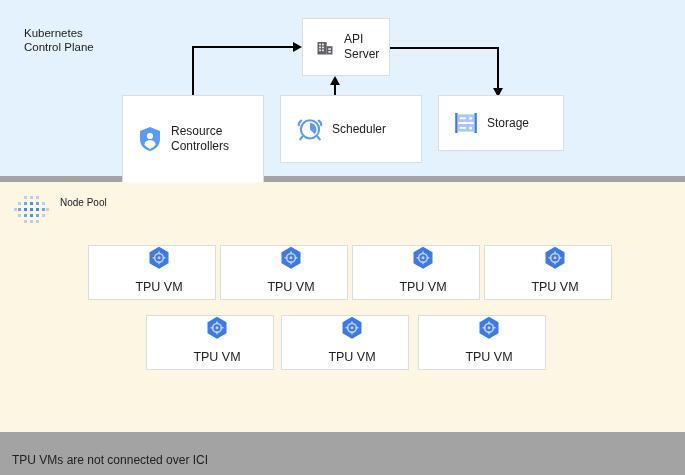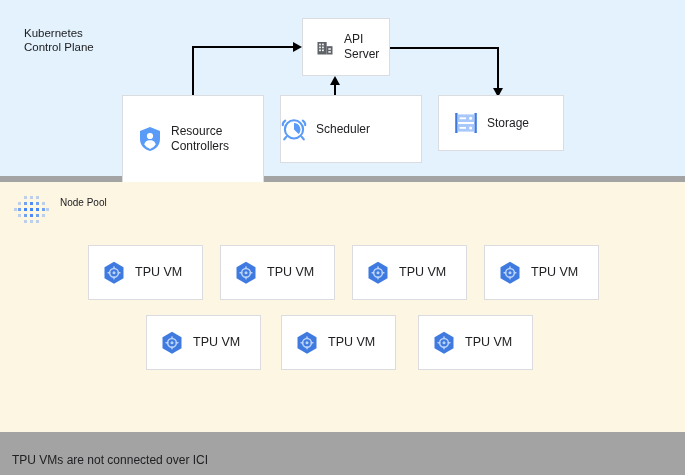--- a/index.html
+++ b/index.html
@@ -90,32 +90,34 @@
   #card-api-server {
     left: 302px; top: 18px; width: 88px; height: 58px;
     padding-left: 12px;
   }
   #card-resource-controllers {
     left: 122px; top: 95px; width: 142px; height: 88px;
     padding-left: 15px;
   }
   #card-scheduler {
     left: 280px; top: 95px; width: 142px; height: 68px;
+    padding-left: 16px;
   }
   #card-storage {
     left: 438px; top: 95px; width: 126px; height: 56px;
     padding-left: 15px;
   }
 
   
   .tpu-card {
-    width: 115px;
+    width: 128px;
     height: 55px;
     padding-left: 14px;
     gap: 10px;
+    flex-direction: column;
   }
   .tpu-card .card-label {
     font-size: 12.5px;
   }
 
   
   .edge {
     position: absolute;
     background: #000000;
   }

